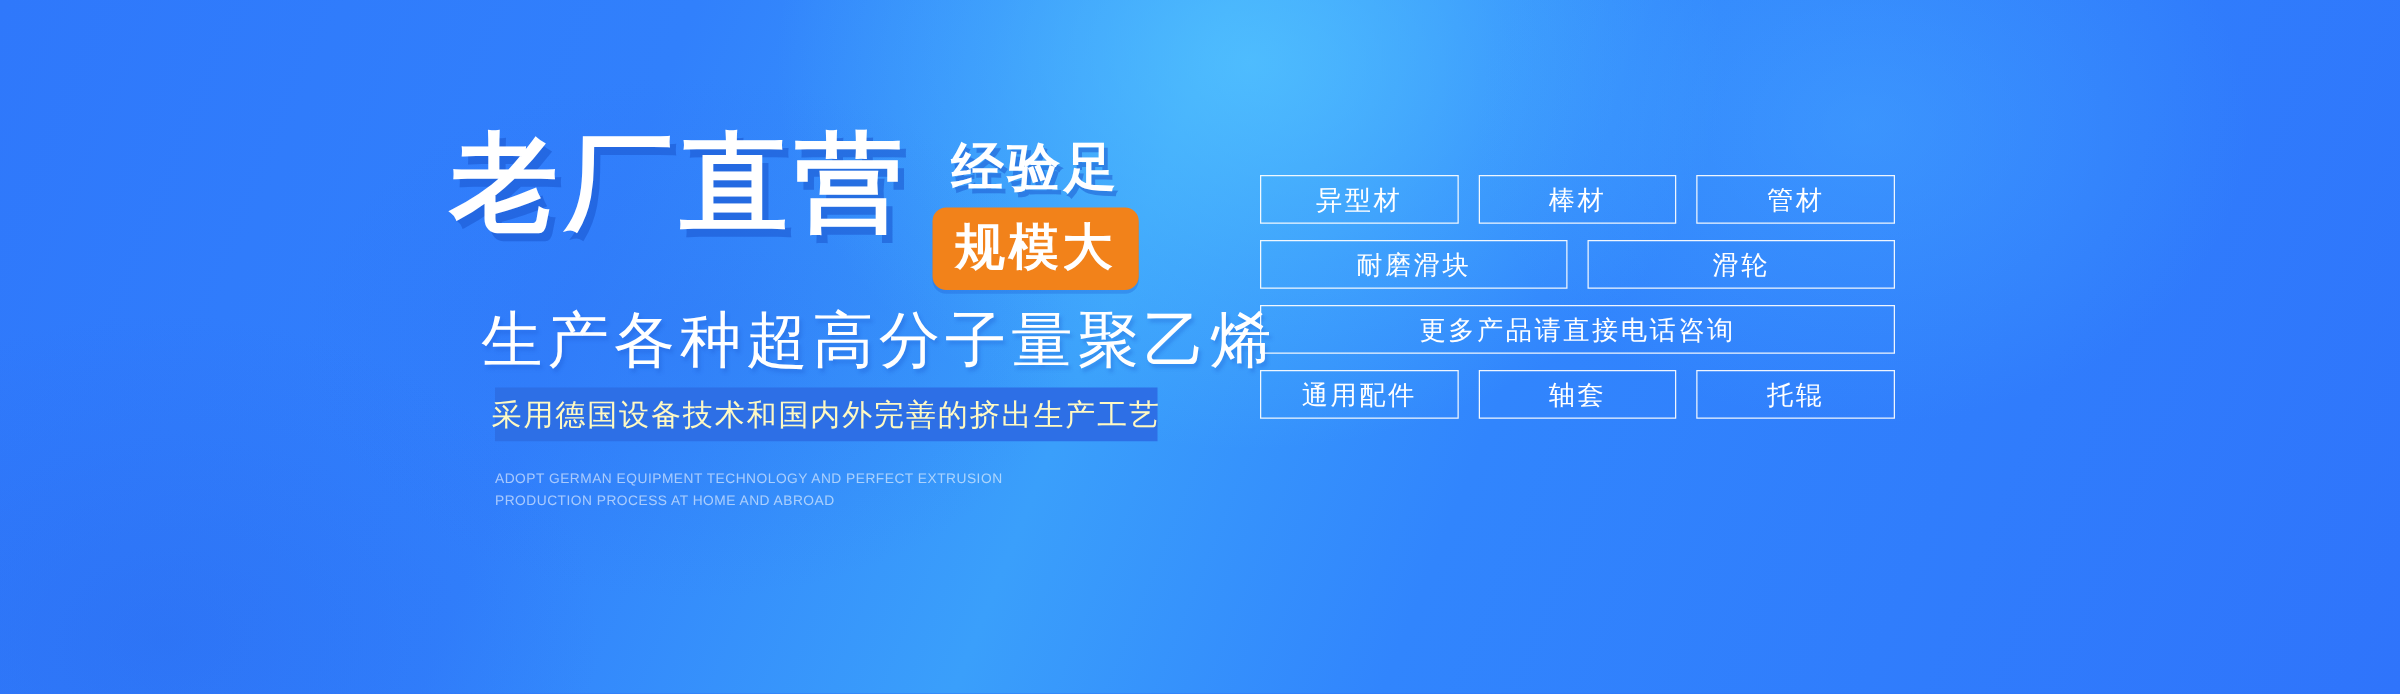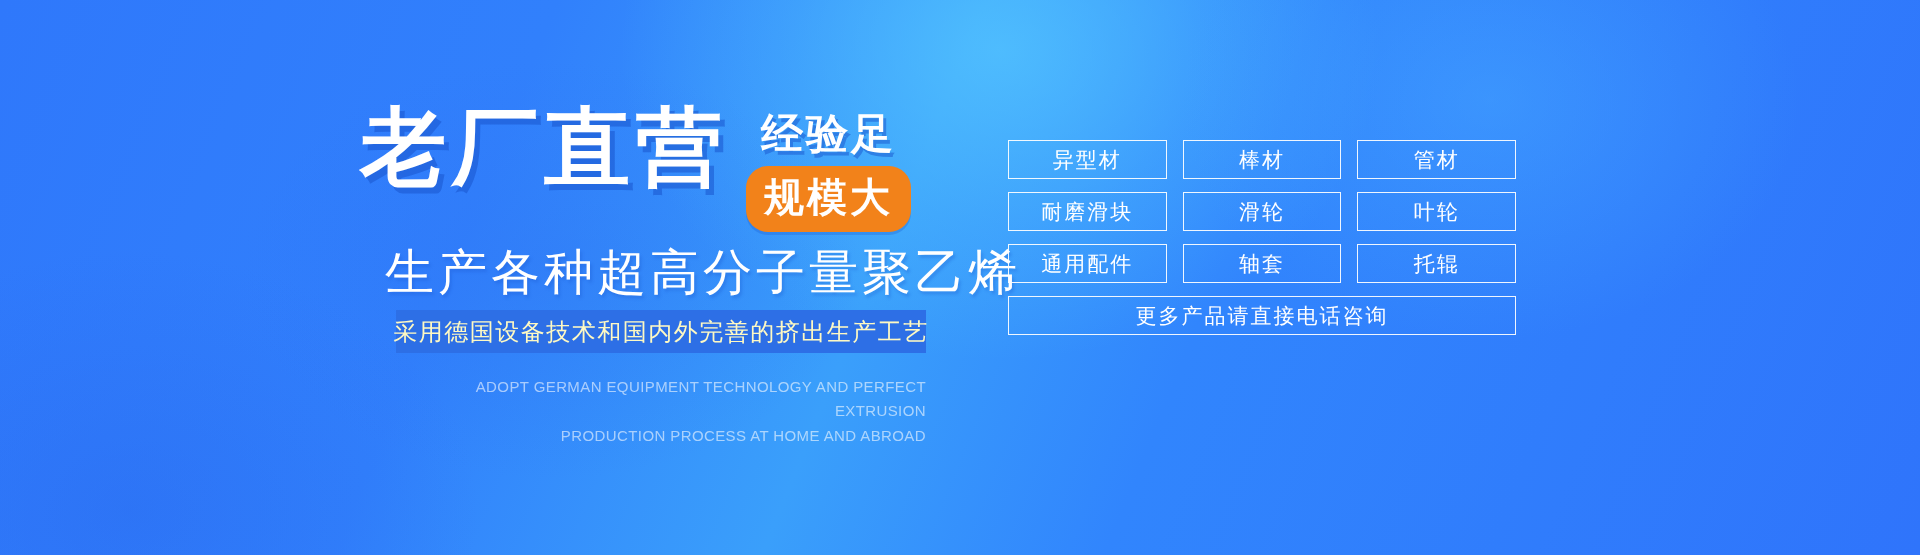--- a/index.html
+++ b/index.html
@@ -97,21 +97,21 @@
     text-shadow: 3px 4px 0 rgba(26,86,206,0.5);
     white-space: nowrap;
   }
   .badge-orange {
     margin-top: 9px;
     background: #f2821a;
     color: #ffffff;
     font-size: 40px;
     font-weight: bold;
     letter-spacing: 3px;
-    border-radius: 22px;
+    border-radius: 11px;
     padding: 4px 18px 7px 18px;
     white-space: nowrap;
     box-shadow: 0 3px 0 rgba(26,86,206,0.28);
   }
   .subhead {
     position: absolute;
     left: 385px;
     top: 240px;
     font-size: 49px;
     color: #ffffff;
@@ -134,23 +134,23 @@
     font-size: 24px;
     color: #fef9c3;
     letter-spacing: 1.5px;
     white-space: nowrap;
   }
   .eng-lines {
     position: absolute;
     left: 396px;
     top: 375px;
     width: 530px;
-    text-align: right;
+    text-align: left;
     color: rgba(255,255,255,0.58);
-    font-size: 15px;
+    font-size: 11px;
     letter-spacing: 0.4px;
     line-height: 1.62;
   }
 
   
   .cat-grid {
     position: absolute;
     left: 1008px;
     top: 140px;
     width: 508px;
@@ -228,28 +228,27 @@
 
     <div class="cat-row">
       <div class="cat-btn">异型材</div>
       <div class="cat-btn">棒材</div>
       <div class="cat-btn">管材</div>
     </div>
 
     <div class="cat-row">
       <div class="cat-btn">耐磨滑块</div>
       <div class="cat-btn">滑轮</div>
-      <div class="cat-btn">叶轮</div>
+    </div>
+
+    <div class="cat-row">
+      <div class="cat-btn-wide">更多产品请直接电话咨询</div>
     </div>
 
     <div class="cat-row">
       <div class="cat-btn">通用配件</div>
       <div class="cat-btn">轴套</div>
       <div class="cat-btn">托辊</div>
     </div>
 
-    <div class="cat-row">
-      <div class="cat-btn-wide">更多产品请直接电话咨询</div>
-    </div>
-
   </div>
 
 </div>
 
 </body></html>

